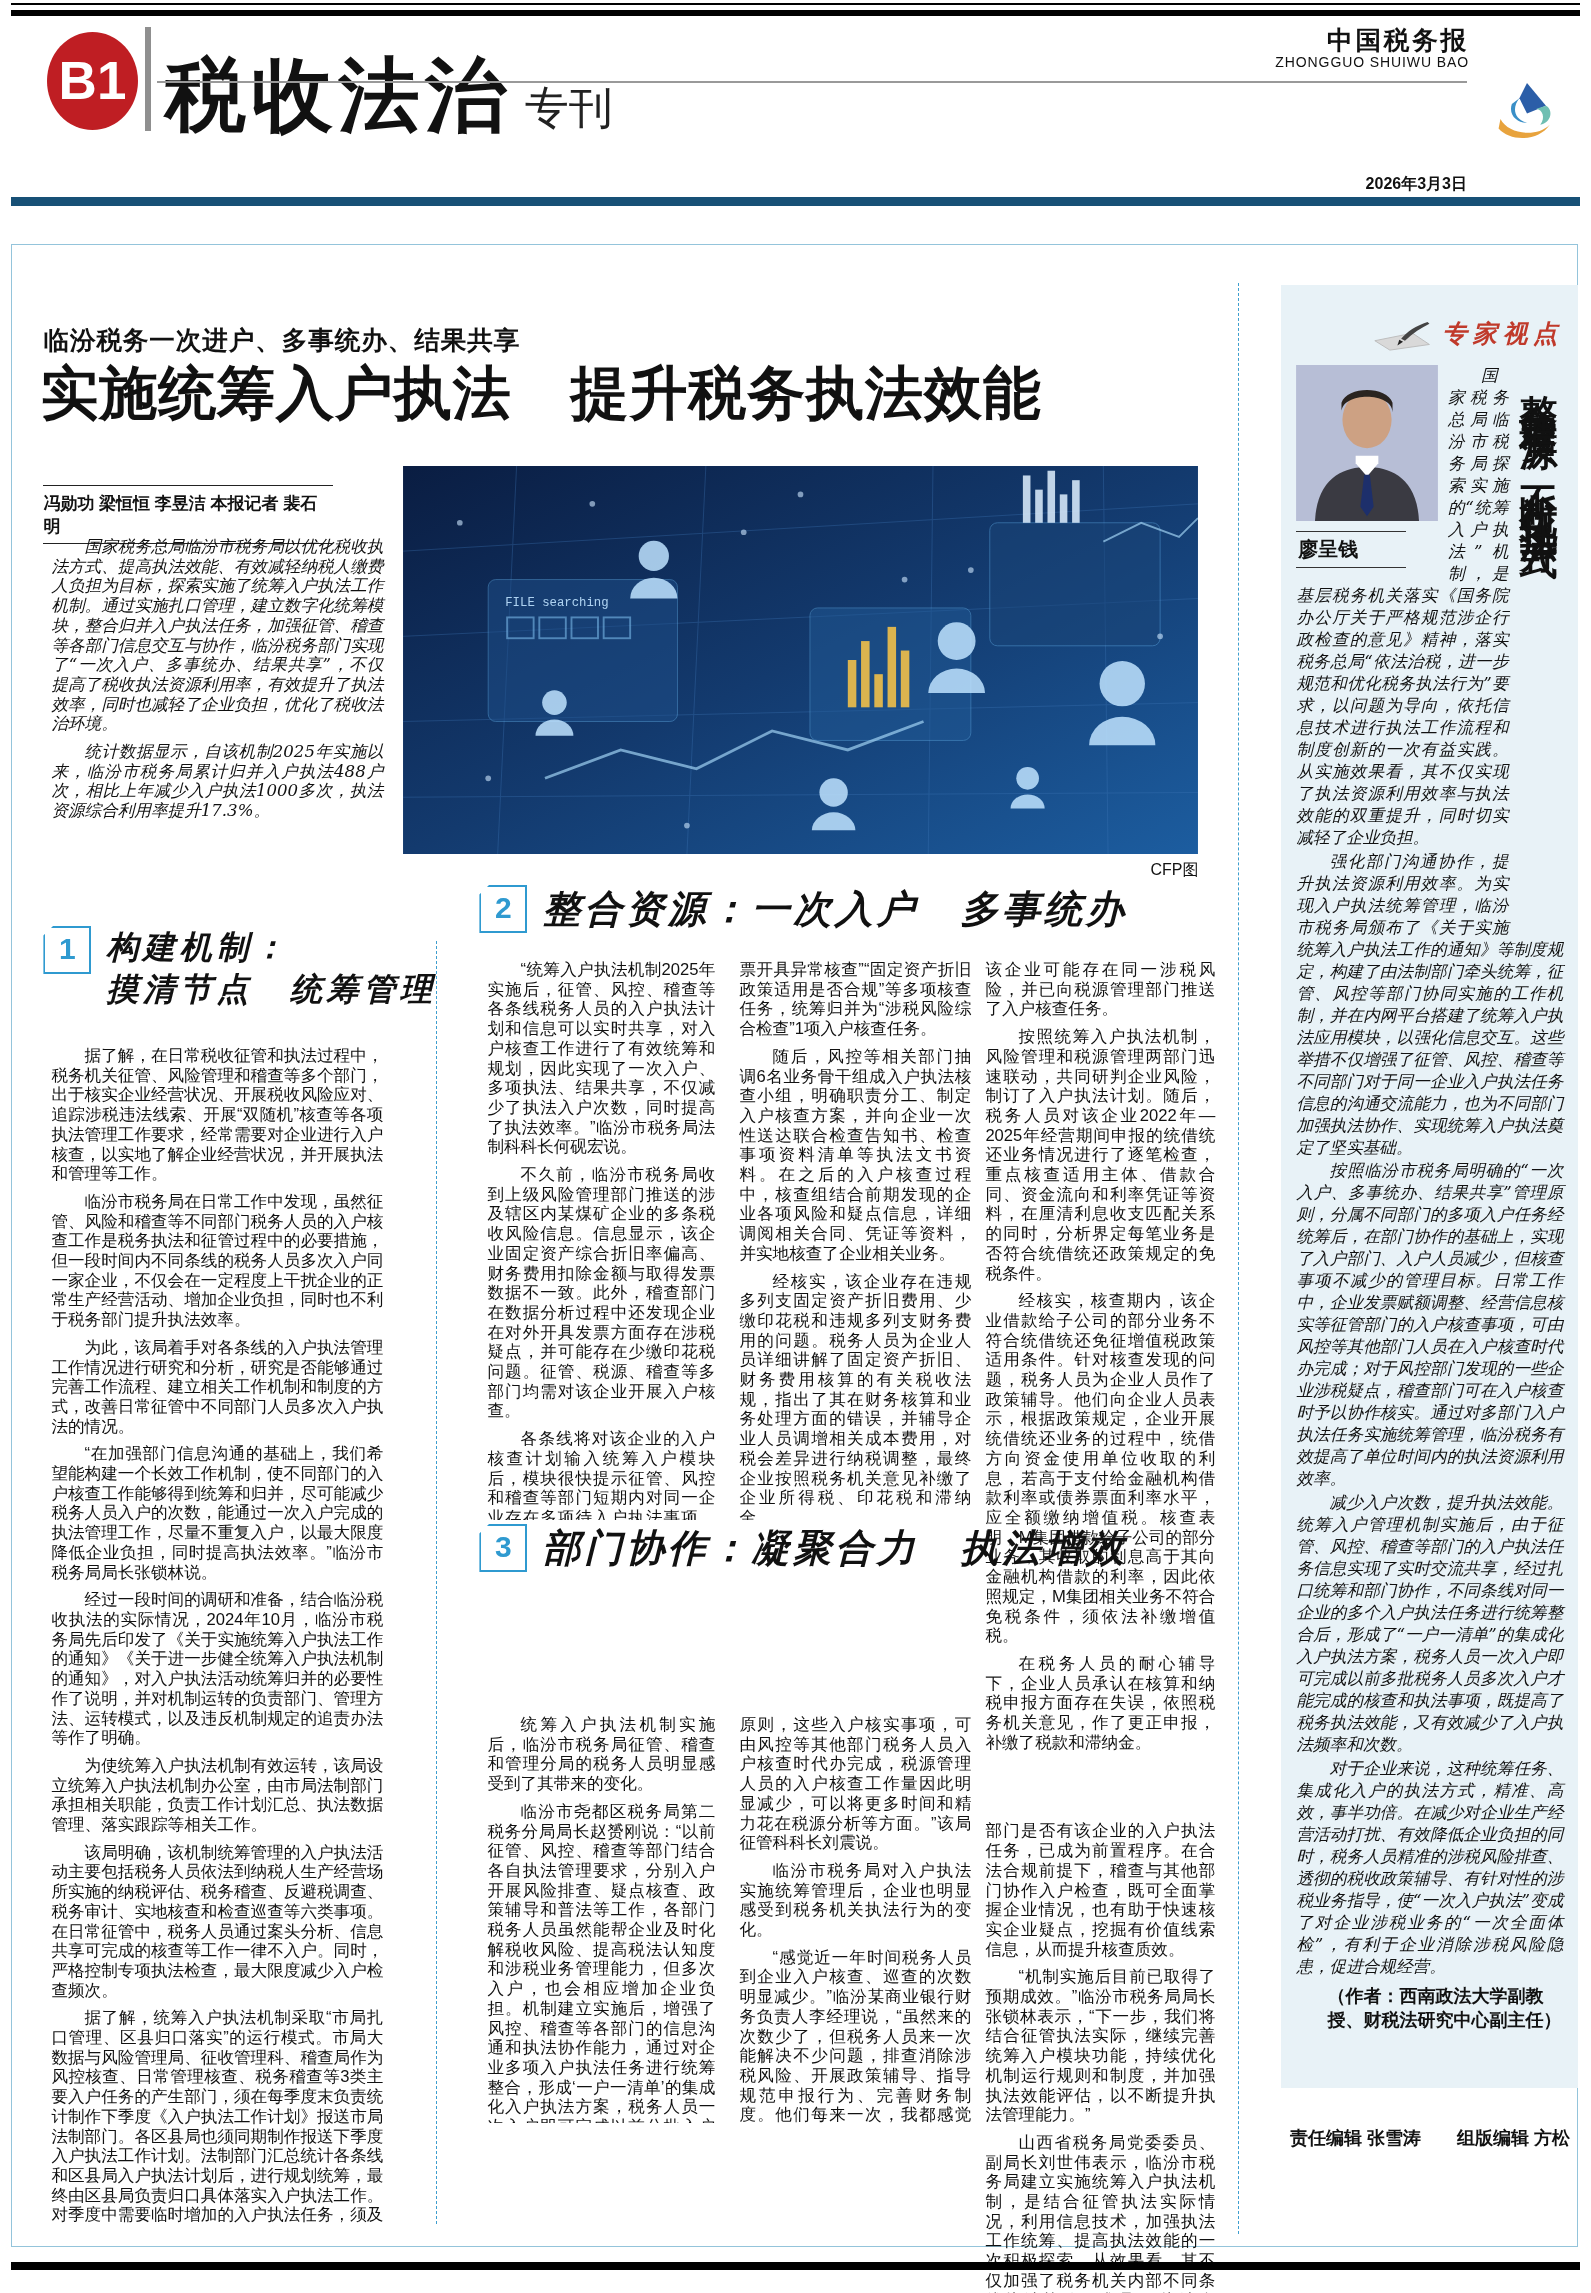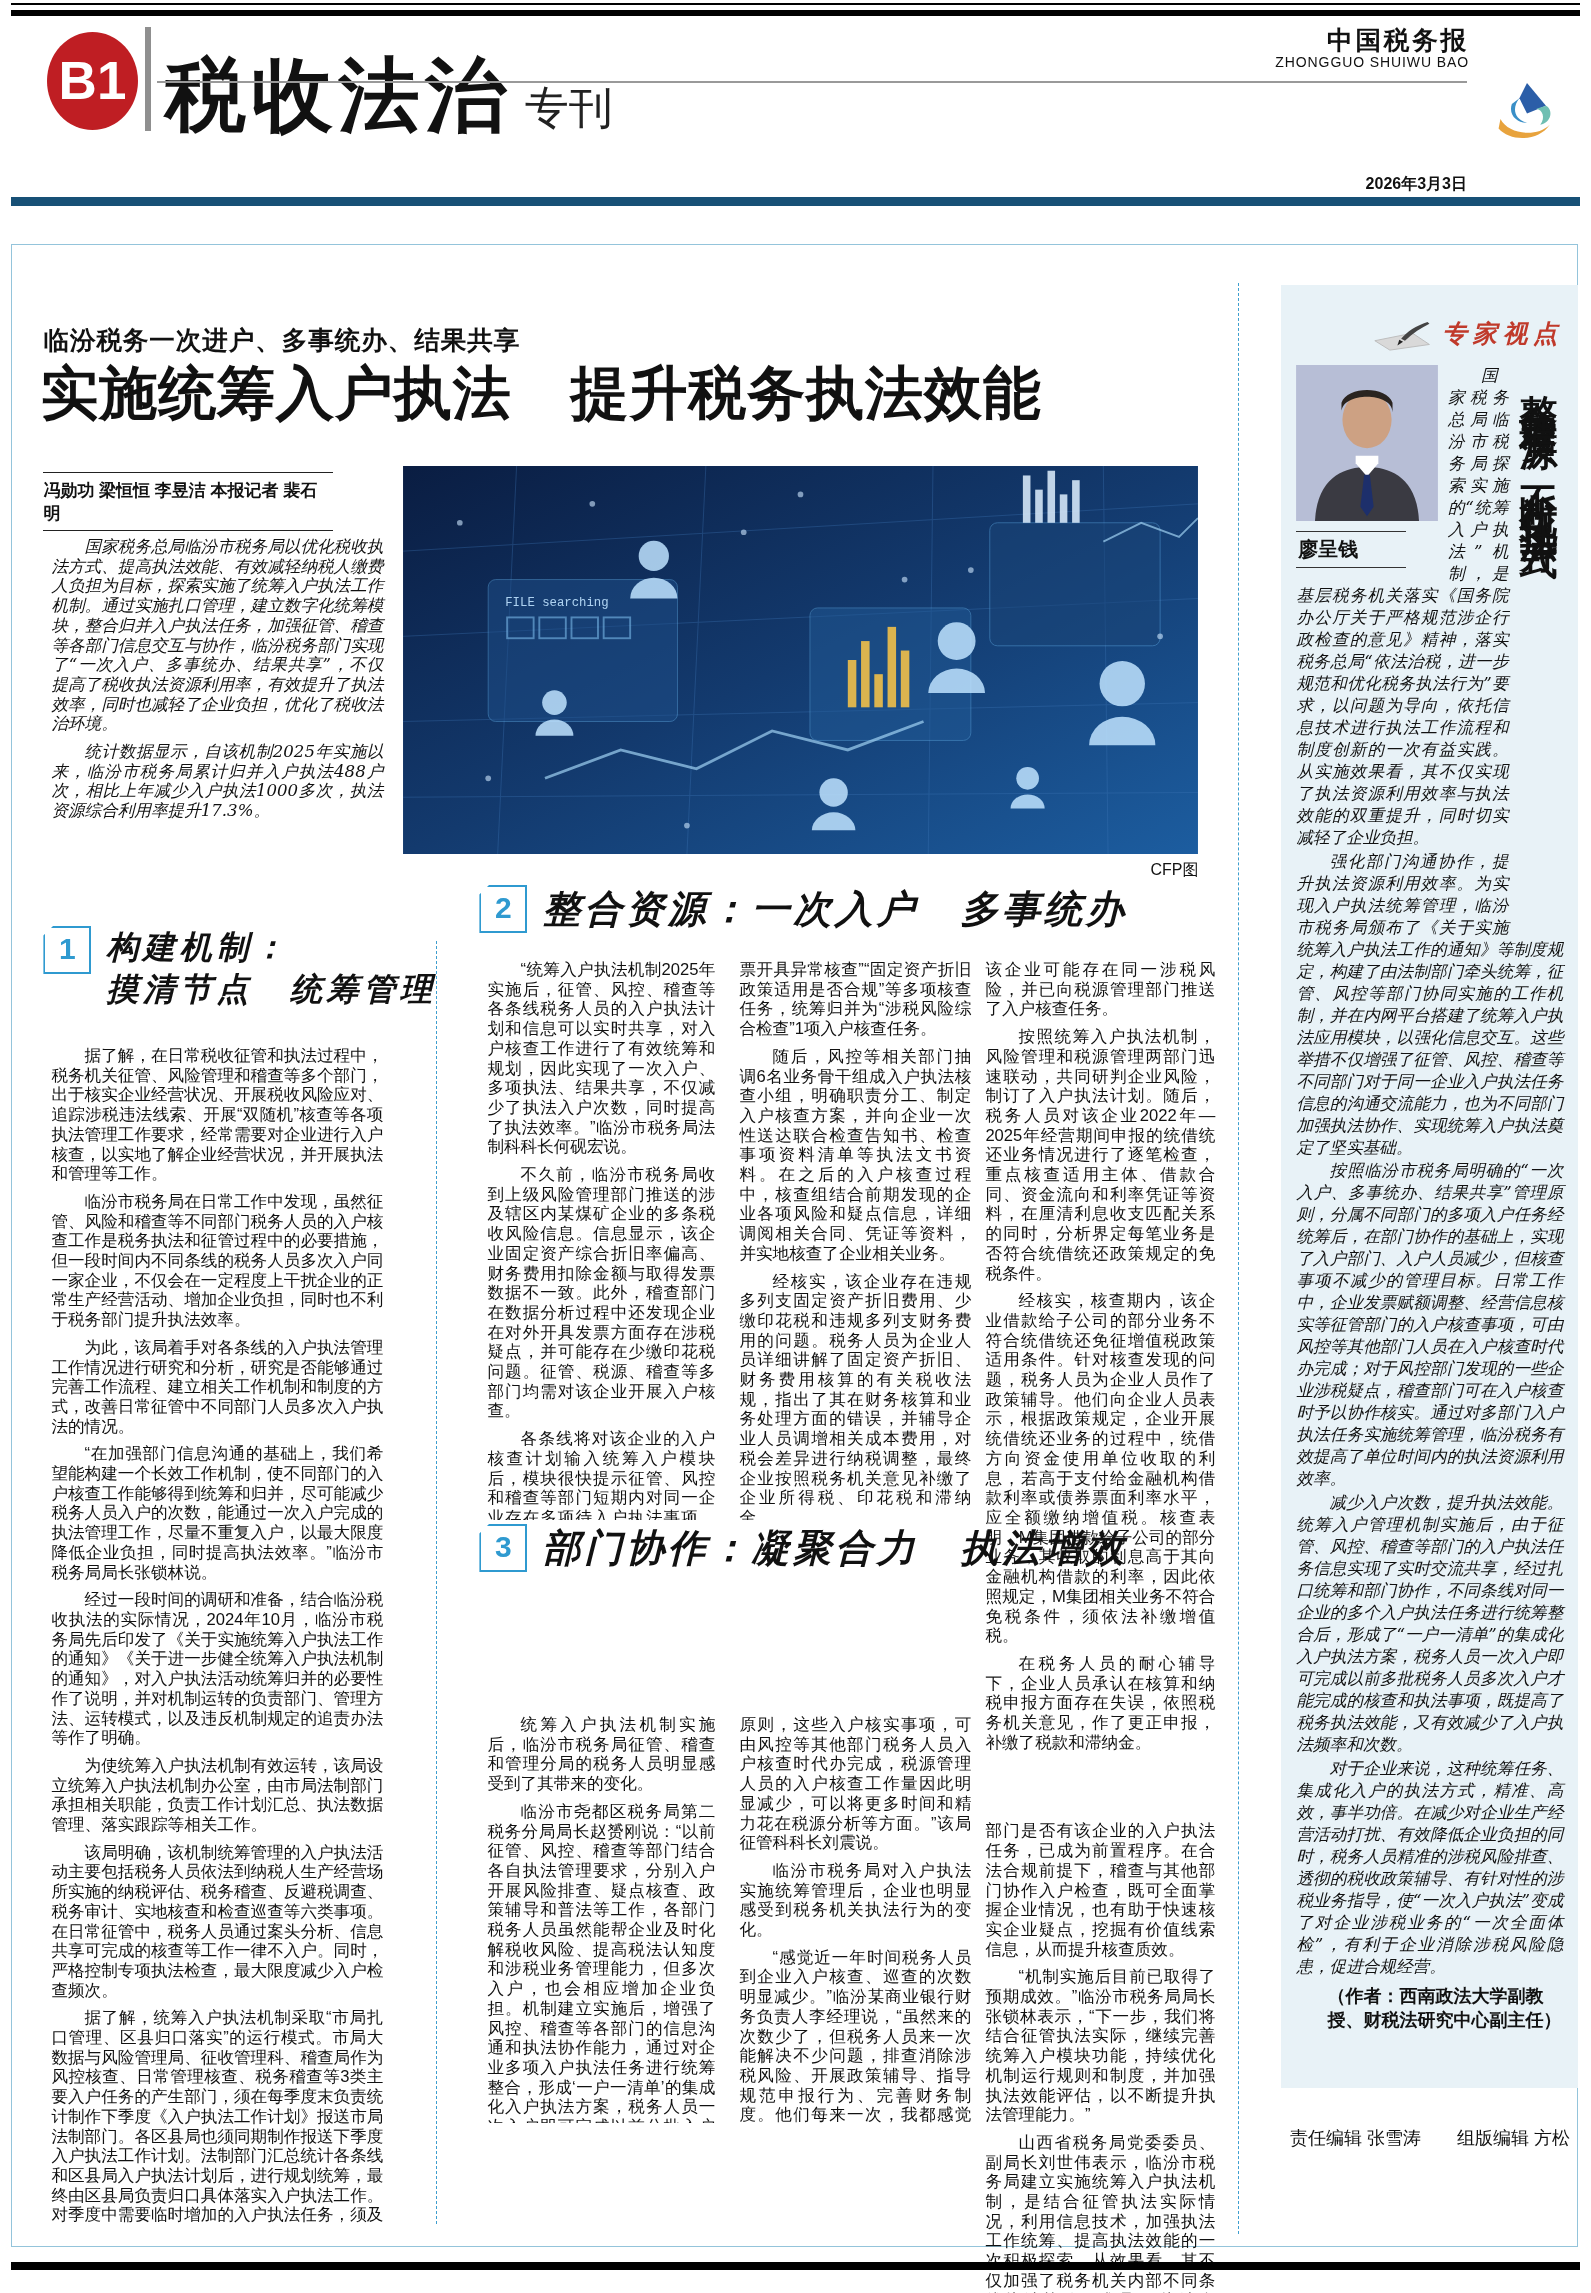--- a/index.html
+++ b/index.html
@@ -20,21 +20,21 @@
   .gray-line{left:157px;top:81px;width:1310px;height:1.9px;background:#999;}
   .logo{left:1491px;top:81px;width:72px;height:61px;}
   .date{right:125px;top:174px;font-size:16px;font-weight:bold;}
   .navy{left:11.4px;top:197px;width:1569px;height:8.5px;background:#175076;}
   .rule-bottom{left:11.4px;top:2262px;width:1569px;height:7.6px;background:#000;}
   
   .content{left:11.4px;top:244px;width:1565px;height:2001px;border:1.9px solid #94c4db;background:#fff;}
   .kicker{left:31px;top:78px;font-size:25.6px;font-weight:600;letter-spacing:0.9px;}
   .headline{left:28px;top:110px;font-size:58px;font-weight:bold;white-space:nowrap;
             font-family:"Liberation Serif",serif;letter-spacing:0.9px;}
-  .byline{left:31px;top:227px;width:290px;border-top:1.9px solid #222;border-bottom:1.9px solid #222;
+  .byline{left:31px;top:240px;width:290px;border-top:1.9px solid #222;border-bottom:1.9px solid #222;
           padding:5.7px 0;font-size:17px;font-weight:600;}
   .photo{left:391px;top:221px;width:795px;height:388px;}
   .photo-caption{left:391px;top:615px;width:795px;text-align:right;font-size:16px;}
   .lead{left:31px;top:284px;width:348px;height:397px;overflow:hidden;
         font-family:"DejaVu Serif",serif;font-style:italic;font-size:18.5px;line-height:27.4px;text-align:justify;}
   .lead p,.body p{margin:8px;text-indent:2em;}
   .body p.cont{text-indent:0;}
   .divider-l{left:424px;top:696px;height:1283px;border-left:1.9px dashed #3e9ecf;}
   .divider-r{left:1226px;top:38px;height:1951px;border-left:1.9px dashed #3e9ecf;}
   
@@ -65,21 +65,21 @@
   .sb-tag svg{vertical-align:middle;margin-right:5.7px;}
   .sb-top{margin-top:13.2px;}
   .sb-vert{float:right;writing-mode:vertical-rl;font-size:38px;font-weight:bold;height:568px;
            margin-left:3.8px;letter-spacing:7.6px;font-family:"Liberation Serif",serif;}
   .sb-portrait{float:left;width:142px;margin:0 9.5px 7.6px 0;}
   .sb-name{font-size:20px;font-weight:bold;width:106px;margin-top:7.6px;padding:3.8px 1.9px;
            border-top:1.9px solid #333;border-bottom:1.9px solid #333;}
   .sb-text p{margin:0 0 1.9px;text-indent:2em;font-family:"DejaVu Serif",serif;font-style:italic;
              font-size:16.6px;line-height:22px;text-align:justify;}
   .sb-attr{font-size:18px;font-weight:bold;margin-top:5.7px;line-height:24px;margin-left:31px;}
-  .editors{left:1269px;top:1881px;width:297px;text-align:center;font-size:18px;font-weight:400;}
+  .editors{left:1269px;top:1881px;width:297px;text-align:center;font-size:18px;font-weight:700;}
 </style>
 </head>
 <body>
 
 <div class="page">
 
   <div class="abs rule1"></div>
   <div class="abs rule2"></div>
   <div class="abs b1-badge">B1</div>
   <div class="abs vbar"></div>

